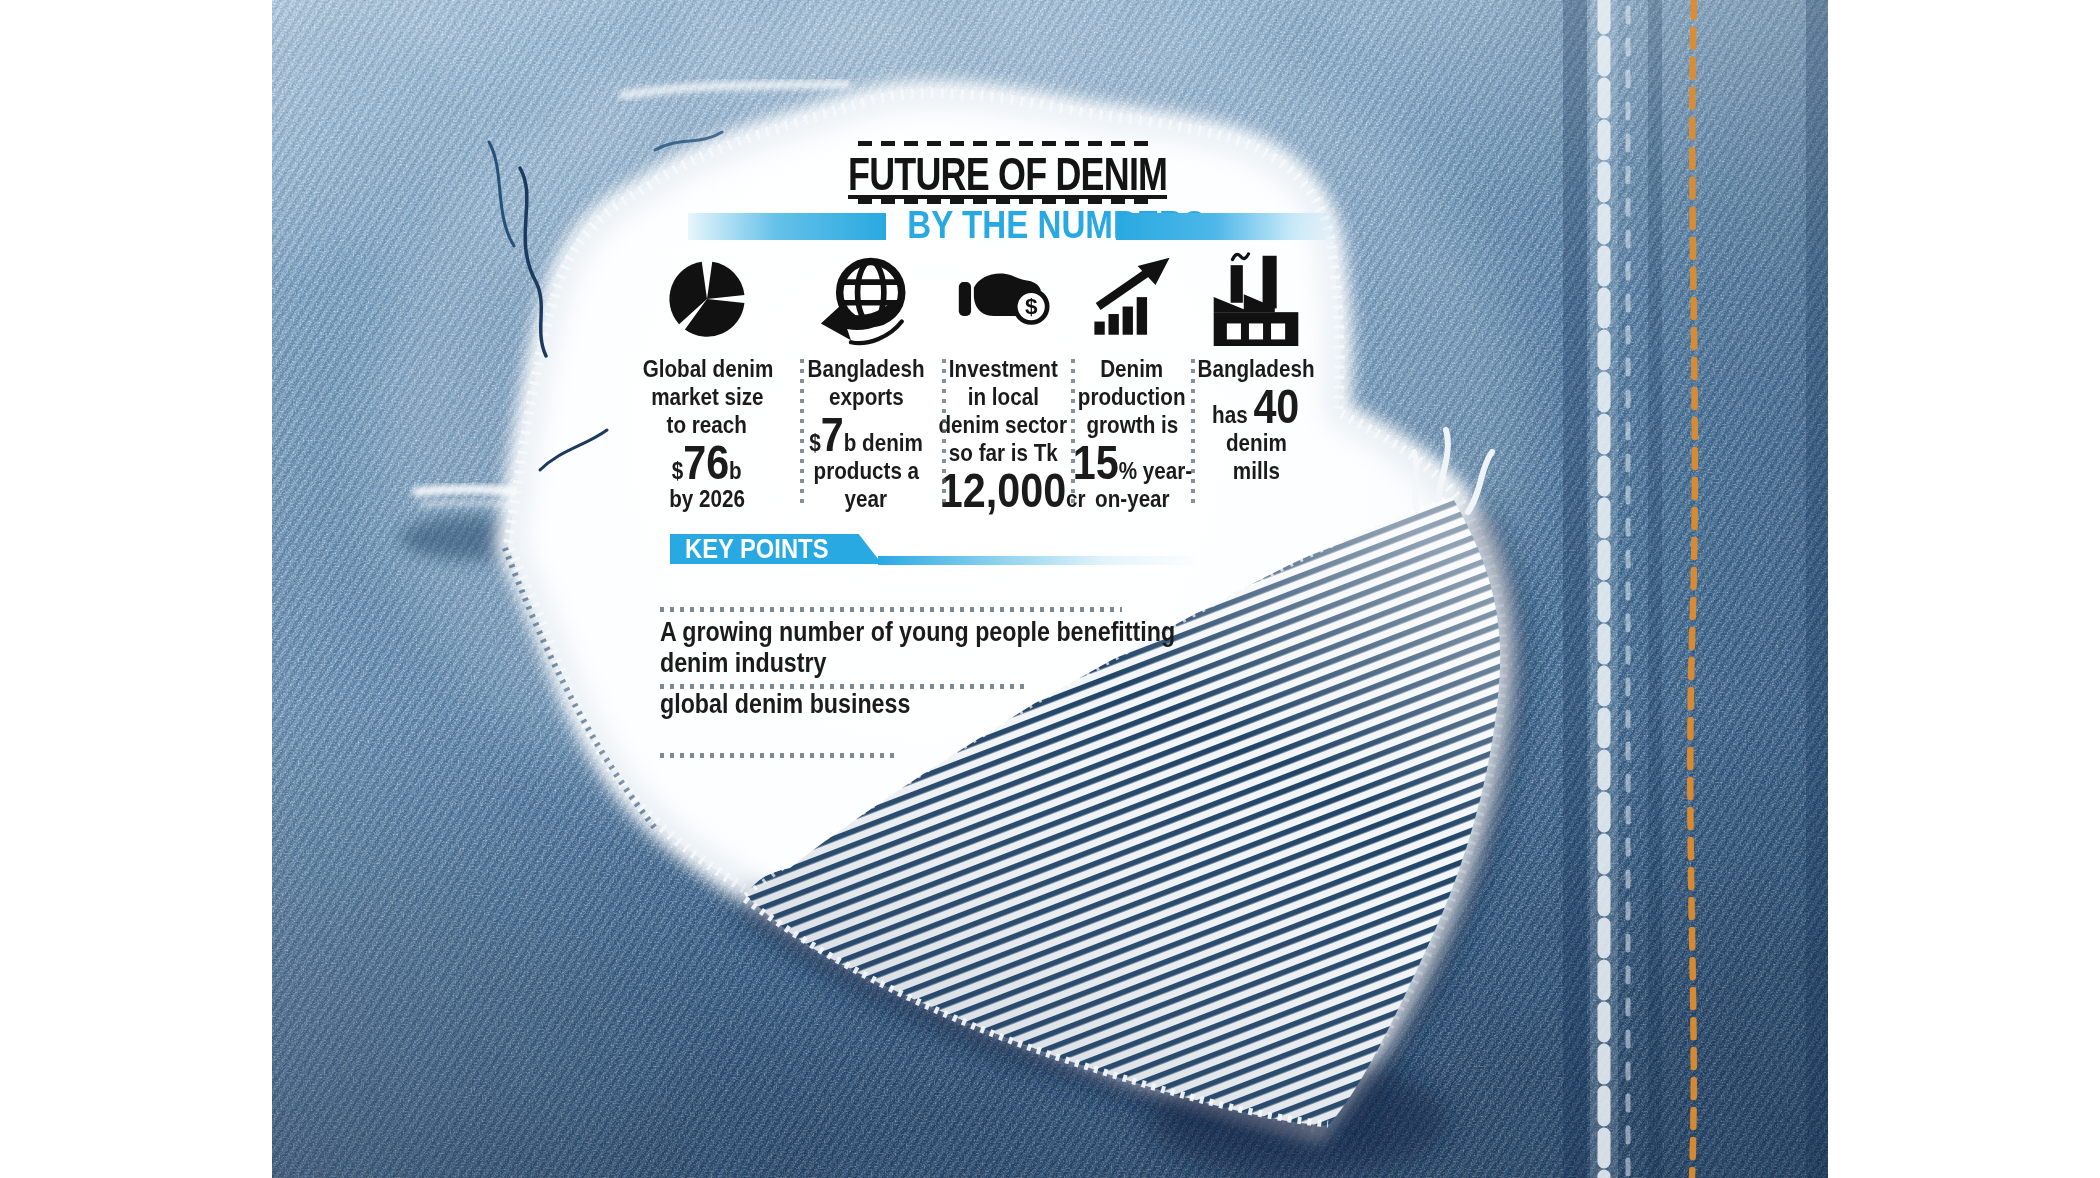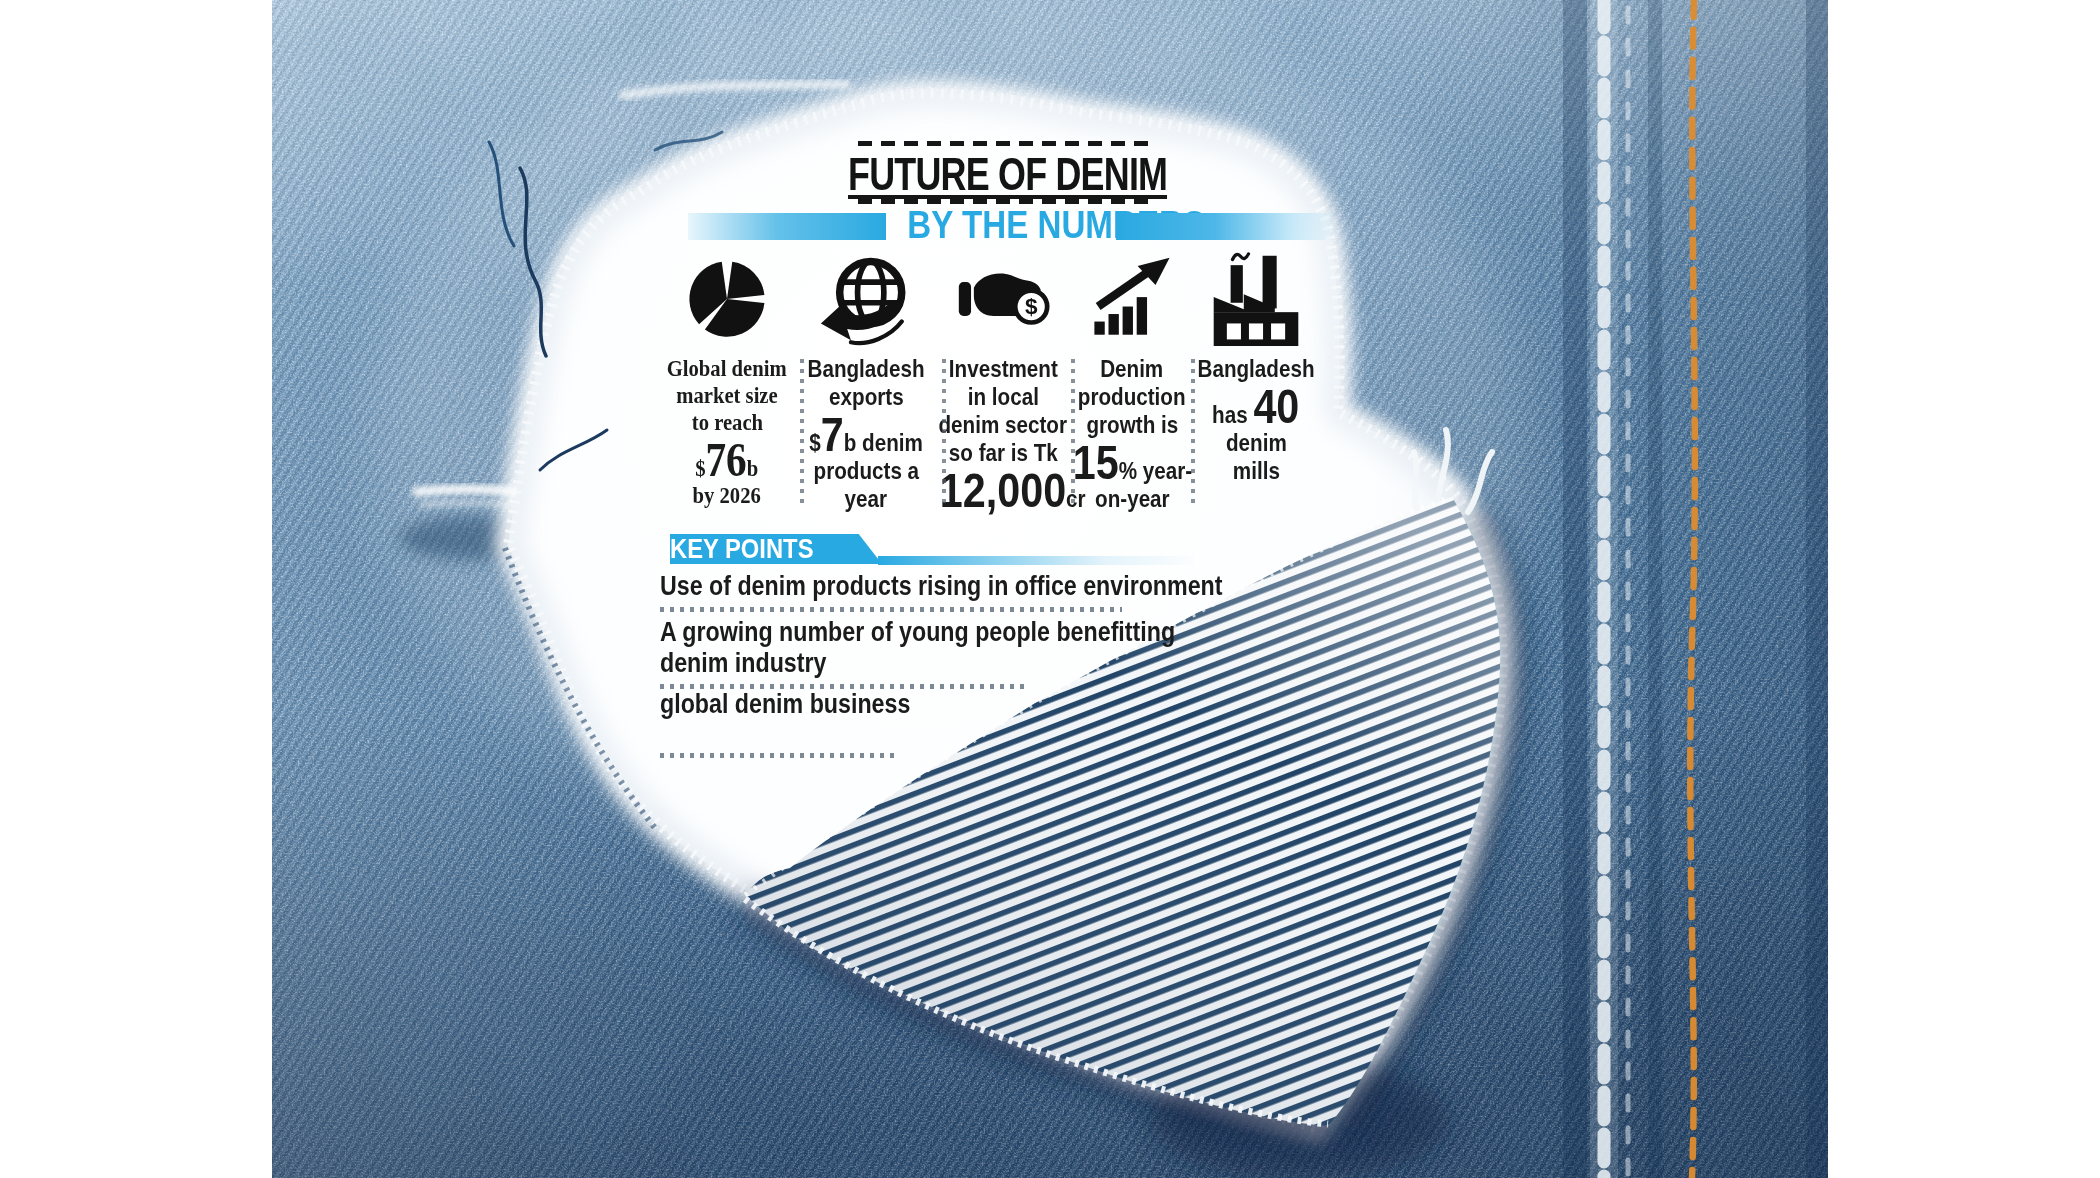--- a/index.html
+++ b/index.html
@@ -25,21 +25,21 @@
   .stat-col svg{margin:0 auto 10px auto;}
   .sline{line-height:25px;}
   .sline .sm{font-size:24px;}
   .sline .bg{font-size:48px;line-height:46px;}
   .scx{display:inline-block;transform:scaleX(.86);transform-origin:50% 50%;white-space:nowrap;}
   .vdiv{width:4px;height:148px;opacity:.7;
         background:repeating-linear-gradient(180deg,#55626e 0 4px,transparent 4px 10px);}
 
   
   .kp-banner{background:#29a9e1;clip-path:polygon(0 0,89% 0,100% 100%,0 100%);}
-  .kp-label{font-size:27px;line-height:30px;font-weight:700;color:#ffffff;}
+  .kp-label{padding-left:15px;font-size:27px;line-height:30px;font-weight:700;color:#ffffff;}
   .kp-label .scx-l{display:inline-block;transform:scaleX(.88);transform-origin:0 50%;white-space:nowrap;}
   .kp-tail{background:linear-gradient(90deg,#29a9e1 0%,rgba(41,169,225,.5) 40%,rgba(160,215,242,.28) 72%,rgba(210,238,250,.06) 100%);}
   .kp-item{width:480px;font-weight:700;color:#1b1b1b;}
   .kline{font-size:27px;line-height:31px;}
   .scx-l{display:inline-block;transform:scaleX(.86);transform-origin:0 50%;white-space:nowrap;}
   .hsep{height:5px;opacity:.8;background:repeating-linear-gradient(90deg,#5c6b78 0 4px,transparent 4px 10px);}
 </style>
 </head>
 <body>
 
@@ -223,21 +223,21 @@
       <span class="title-span">FUTURE OF DENIM</span>
     </div>
     <div class="abs dashline" style="left:858px;top:199px;width:290px;"></div>
 
     <div class="abs band-left" style="left:688px;top:213px;width:198px;height:27px;"></div>
     <div class="abs band-label" style="left:881px;top:209px;width:240px;">
       <span class="scx">BY THE NUMBERS</span>
     </div>
     <div class="abs band-right" style="left:1116px;top:213px;width:218px;height:27px;"></div>
 
-    <div class="abs stat-col" style="left:652px;top:252px;font-family:Liberation Serif, serif;">
+    <div class="abs stat-col" style="left:632px;top:252px;">
       <svg width="94" height="94" viewBox="-50 -50 100 100" fill="#111111">
         <path d="M0,0 L5.6,-39.6 A40,40 0 0 1 39.8,-4.2 Z"></path>
         <path d="M0,0 L39.8,4.2 A40,40 0 0 1 -23.5,32.4 Z"></path>
         <path d="M0,0 L-29.7,26.8 A40,40 0 0 1 -5.6,-39.6 Z"></path>
       </svg>
       <div class="stat-text">
           <div class="sline"><span class="scx"><span class="sm">Global denim</span></span></div>
           <div class="sline"><span class="scx"><span class="sm">market size</span></span></div>
           <div class="sline"><span class="scx"><span class="sm">to reach</span></span></div>
           <div class="sline"><span class="scx"><span class="sm">$</span><span class="bg">76</span><span class="sm">b</span></span></div>
@@ -331,23 +331,20 @@
     <div class="abs vdiv" style="left:1071px;top:359px;"></div>
     <div class="abs vdiv" style="left:1191px;top:359px;"></div>
 
     <div class="abs kp-banner" style="left:670px;top:534px;width:212px;height:30px;">
       <div class="kp-label">
         <span class="scx-l">KEY POINTS</span>
       </div>
     </div>
     <div class="abs kp-tail" style="left:878px;top:556px;width:316px;height:9px;"></div>
 
-    <div class="abs kp-item" style="left:660px;top:571px;">
-        <div class="kline"><span class="scx-l">Use of denim products rising in office environment</span></div>
-      </div>
     <div class="abs hsep" style="left:660px;top:607px;width:462px;"></div>
     <div class="abs kp-item" style="left:660px;top:617px;">
         <div class="kline"><span class="scx-l">A growing number of young people benefitting</span></div>
         <div class="kline"><span class="scx-l">denim industry</span></div>
       </div>
     <div class="abs hsep" style="left:660px;top:684px;width:368px;"></div>
     <div class="abs kp-item" style="left:660px;top:689px;">
         <div class="kline"><span class="scx-l">global denim business</span></div>
       </div>
     <div class="abs hsep" style="left:660px;top:753px;width:238px;"></div>

